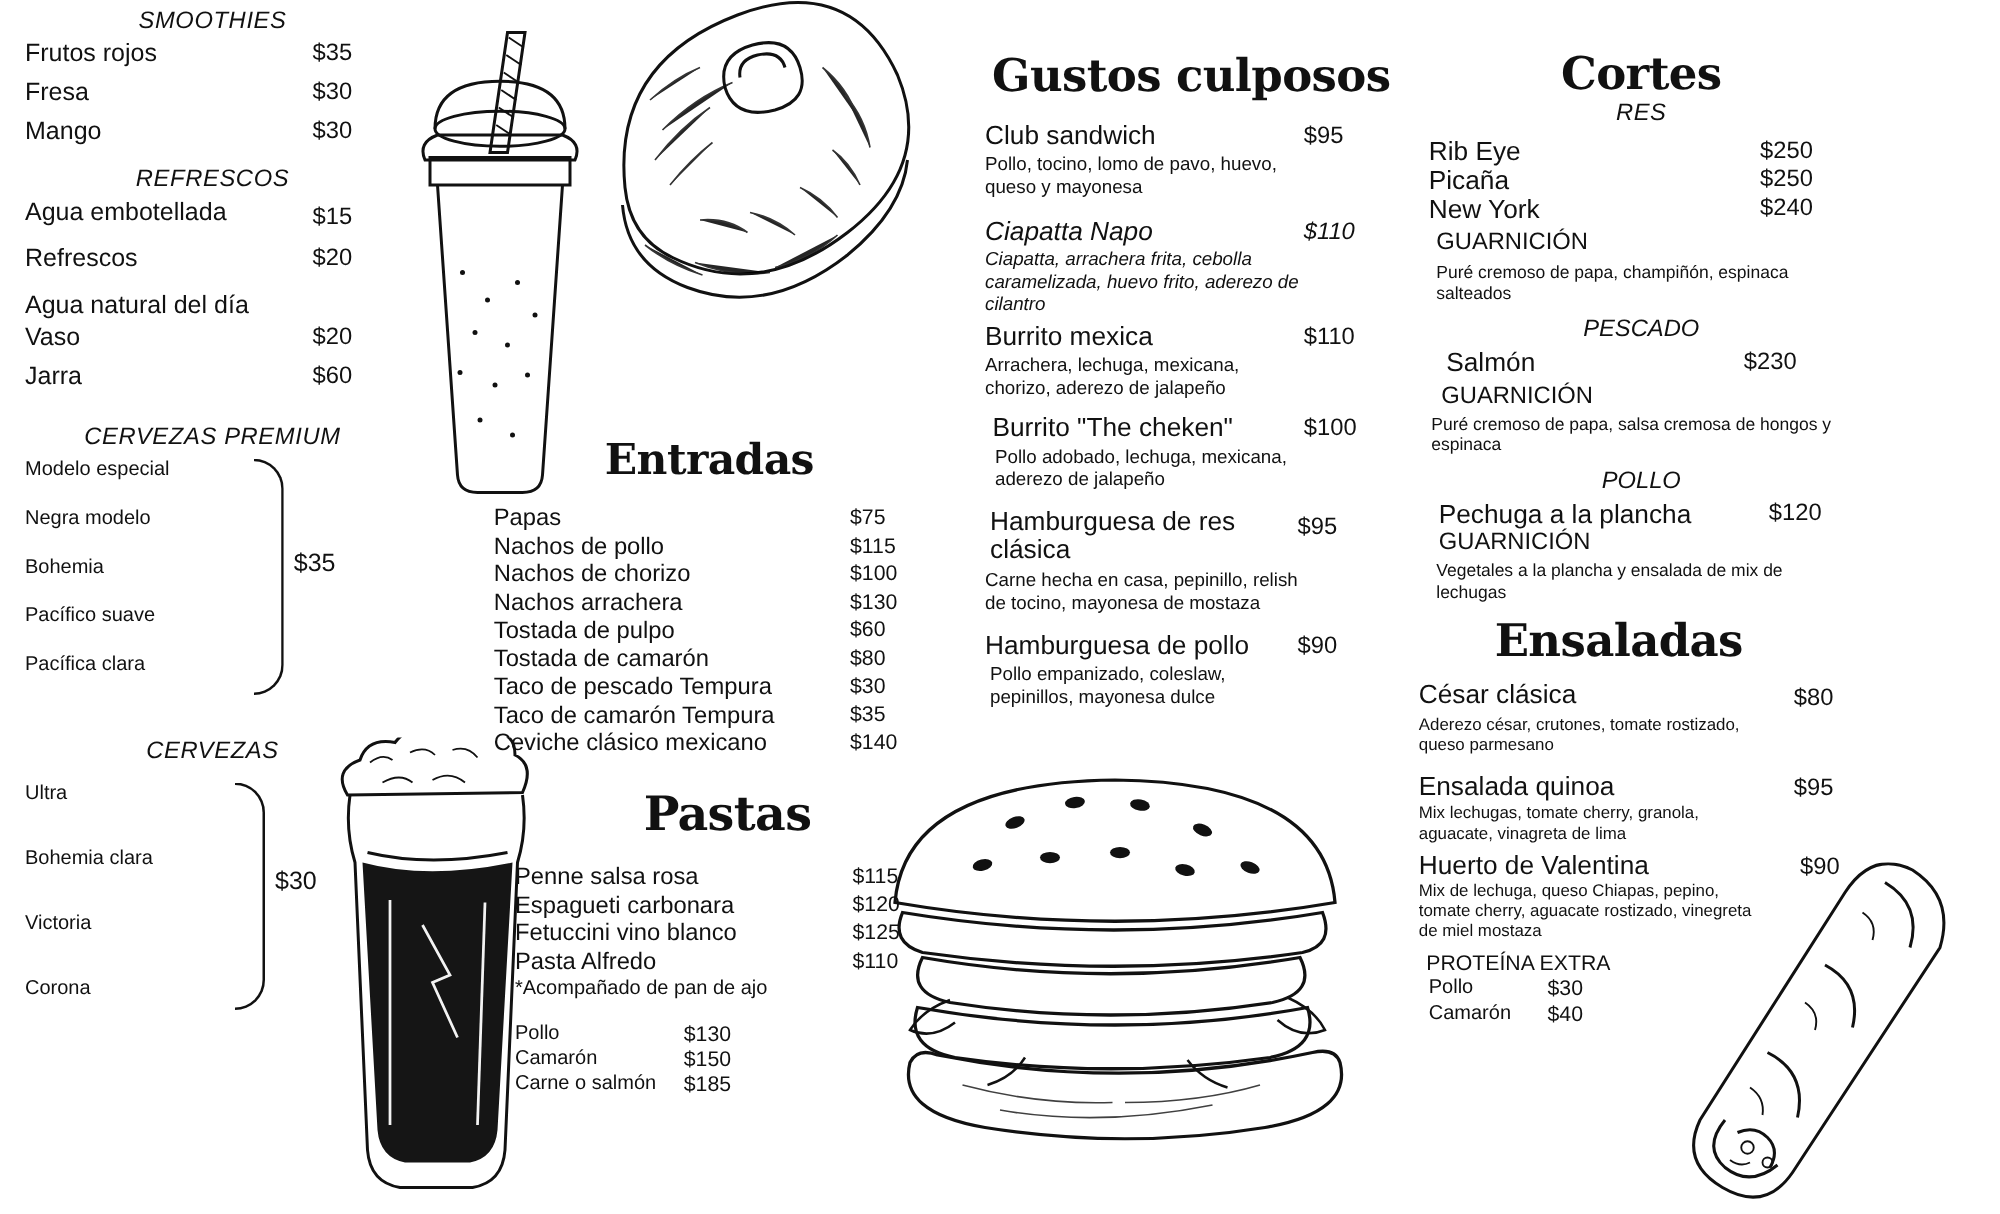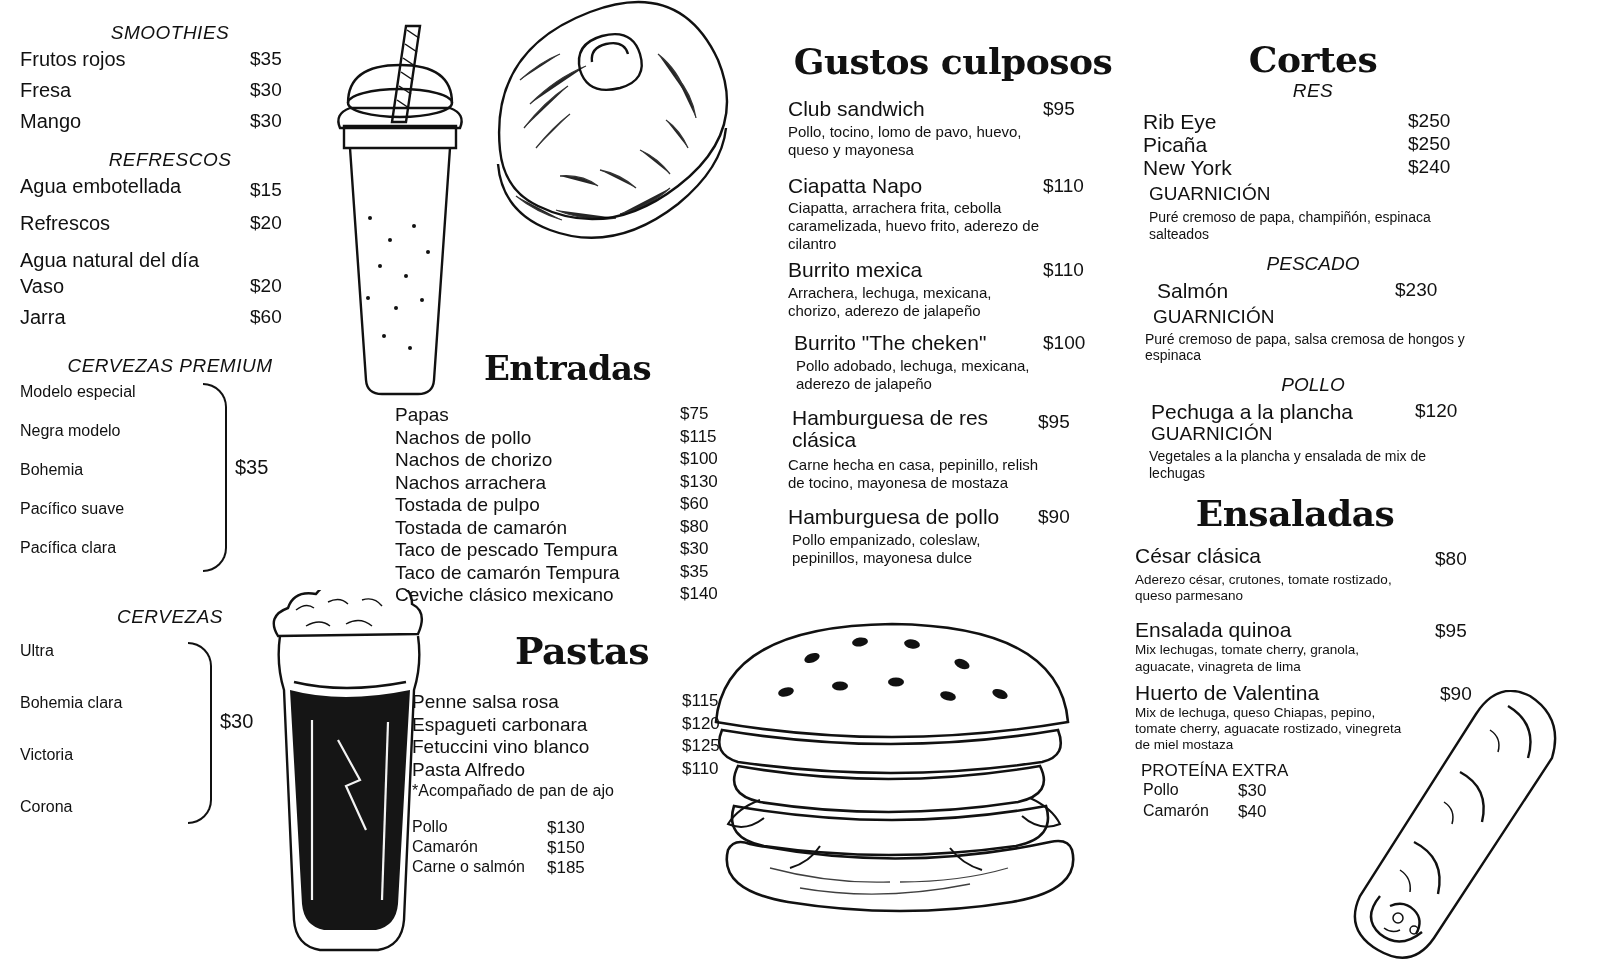--- a/index.html
+++ b/index.html
@@ -24,21 +24,21 @@
     font-style:italic;
     font-size:19px;
     text-align:center;
     letter-spacing:0.5px;
   }
   .price{position:absolute;}
 
   
   #bebidas{left:20px;top:4px;width:300px;}
   #bebidas .section-title{font-size:45px;text-align:center;line-height:1;}
-  #bebidas .sub-title{margin-top:18px;}
+  #bebidas .sub-title{margin-top:2px;}
   .drink-list{margin-top:4px;position:relative;}
   .drink-row{position:relative;height:31px;font-size:20px;}
   .drink-row .price{left:230px;font-size:19px;}
 
   .brace-group{position:relative;margin-top:6px;}
   .brace-item{font-size:16px;height:39px;}
   .brace{
     position:absolute;left:183px;top:0;width:22px;
     border:2px solid #111;border-left:none;
     border-radius:0 40px 40px 0;
@@ -245,21 +245,21 @@
   <div class="col" id="gustos">
     <div class="section-title">Gustos culposos</div>
     <div style="margin-top:16px;">
 
       <div class="g-item">
         <div class="g-name">Club sandwich</div>
         <div class="price">$95</div>
         <div class="g-desc">Pollo, tocino, lomo de pavo, huevo, queso y mayonesa</div>
       </div>
 
-      <div class="g-item" style="margin-top:16px;">
+      <div class="g-item" style="margin-top:16px;font-style:italic;">
         <div class="g-name">Ciapatta Napo</div>
         <div class="price">$110</div>
         <div class="g-desc">Ciapatta, arrachera frita, cebolla caramelizada, huevo frito, aderezo de cilantro</div>
       </div>
 
       <div class="g-item" style="margin-top:6px;">
         <div class="g-name">Burrito mexica</div>
         <div class="price">$110</div>
         <div class="g-desc">Arrachera, lechuga, mexicana, chorizo, aderezo de jalapeño</div>
       </div>

